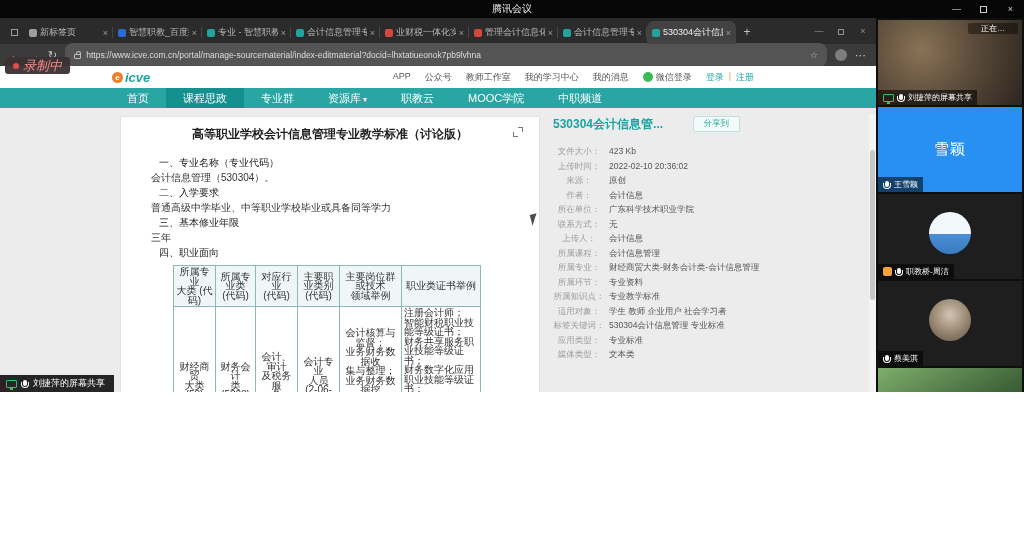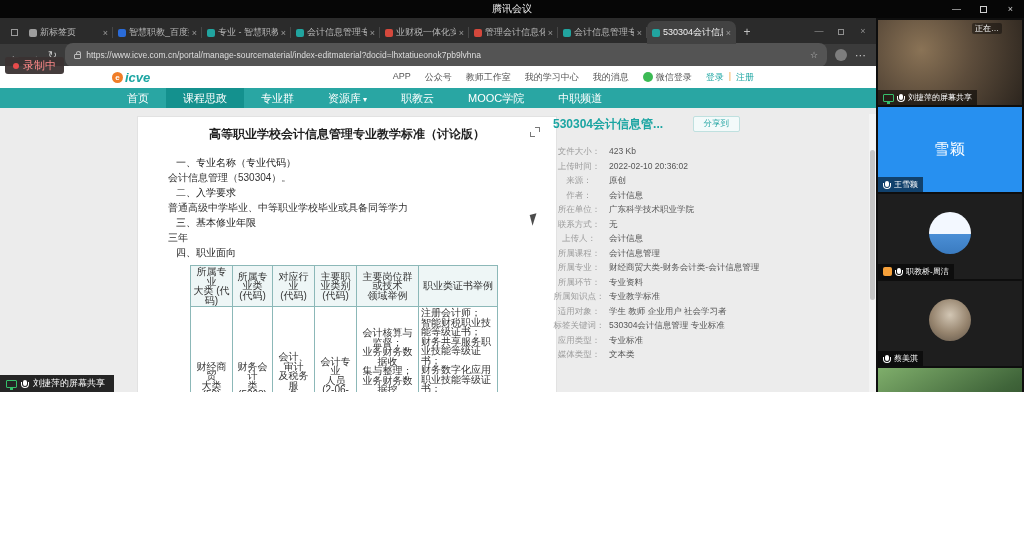--- a/index.html
+++ b/index.html
@@ -52,21 +52,21 @@
   .auth-sep { color: #f2a33c; }
 
   .site-nav { height: 20px; background: #29a6a3; display: flex; padding-left: 110px; font-size: 11px; color: #fff; }
   .nav-item { padding: 0 17px; line-height: 20px; white-space: nowrap; }
   .nav-item.active { background: #14918e; }
   .caret { font-size: 8px; margin-left: 2px; }
 
   .content { position: absolute; top: 42px; left: 0; right: 0; bottom: 0; background: #ececec; }
 
   
-  .viewer { position: absolute; left: 137px; top: 8px; width: 420px; height: 354px; background: #fff; border: 1px solid #e2e2e2; }
+  .viewer { position: absolute; left: 120px; top: 8px; width: 420px; height: 354px; background: #fff; border: 1px solid #e2e2e2; }
   .doc { height: 335px; position: relative; overflow: hidden; padding-top: 9px; }
   .doc-title { text-align: center; font-size: 12px; font-weight: bold; color: #1f1f1f; }
   .fs-icon { position: absolute; top: 10px; right: 16px; width: 10px; height: 10px; }
   .fs-icon::before { content: ""; position: absolute; right: 0; top: 0; width: 4px; height: 4px; border-top: 1px solid #777; border-right: 1px solid #777; }
   .fs-icon::after { content: ""; position: absolute; left: 0; bottom: 0; width: 4px; height: 4px; border-bottom: 1px solid #777; border-left: 1px solid #777; }
   .doc-body { margin: 12px 0 0 30px; font-size: 10px; line-height: 15px; color: #333; }
   .doc-line.h { font-weight: normal; margin-left: 8px; color: #222; }
   .doc-table { border-collapse: collapse; margin: 5px 0 12px 52px; table-layout: fixed; width: 307px; font-size: 10px; color: #333; }
   .doc-table th, .doc-table td { border: 1px solid #8cb8b8; padding: 1px 2px; vertical-align: middle; text-align: center; white-space: pre-line; line-height: 9.5px; font-weight: normal; }
   .doc-table th { background: #eef6f6; }
@@ -97,37 +97,37 @@
   .chat-fab { position: absolute; left: 678px; top: 399px; width: 26px; height: 26px; border-radius: 50%; background: #4d9fec; box-shadow: 0 1px 3px rgba(0,0,0,.25); display: flex; align-items: center; justify-content: center; }
   .bubble { width: 12px; height: 9px; background: #fff; border-radius: 2.5px; position: relative; }
   .bubble::after { content: ""; position: absolute; left: 2px; bottom: -3px; width: 0; height: 0; border-top: 3px solid #fff; border-right: 4px solid transparent; }
 
   .scrollbar { position: absolute; right: 0; top: 48px; bottom: 0; width: 7px; background: #f4f4f4; }
   .scroll-thumb { position: absolute; top: 36px; left: 1px; width: 5px; height: 150px; background: #c6c6c6; border-radius: 3px; }
 
   
   .rec-badge { position: absolute; left: 5px; top: 57px; height: 17px; background: rgba(58,50,50,.95); border-radius: 3px; display: flex; align-items: center; gap: 4px; padding: 0 8px; z-index: 6; }
   .rec-dot { width: 6px; height: 6px; border-radius: 50%; background: #e84b4b; }
-  .rec-text { color: #ff8a8a; font-size: 11px; }
+  .rec-text { color: #ff8a8a; font-size: 13px; font-style: italic; }
 
   .share-banner { position: absolute; left: 0; bottom: 0; height: 17px; background: rgba(22,22,22,.93); display: flex; align-items: center; gap: 4px; padding: 0 9px 0 6px; z-index: 7; }
   .share-text { color: #fff; font-size: 9px; }
 
   .screen-icon { width: 11px; height: 8px; border: 1px solid #35c06a; border-radius: 1px; position: relative; flex: none; }
   .screen-icon::after { content: ""; position: absolute; left: 3px; bottom: -3px; width: 3px; height: 2px; background: #35c06a; }
   .mic { width: 4px; height: 6px; background: #fff; border-radius: 2px; position: relative; flex: none; margin: 0 2px 2px 2px; }
   .mic::after { content: ""; position: absolute; left: -2px; top: 2px; width: 6px; height: 5px; border: 1px solid #fff; border-top: none; border-radius: 0 0 4px 4px; }
 
   .cursor { position: absolute; left: 531px; top: 196px; width: 0; height: 0; border-left: 7px solid #2d2d2d; border-bottom: 11px solid transparent; transform: rotate(-15deg); opacity: .85; z-index: 8; }
 
   
   .participants { position: absolute; left: 876px; top: 18px; width: 148px; height: 527px; background: #0e0e0e; display: flex; flex-direction: column; gap: 2px; padding: 2px; }
   .tile { position: relative; flex: 0 0 85px; background: #262626; overflow: hidden; }
   .tile:last-child { flex: 1; }
-  .tile-status { position: absolute; top: 3px; right: 20px; font-size: 8px; color: #fff; background: rgba(0,0,0,.4); padding: 0 3px; border-radius: 2px; z-index: 2; }
+  .tile-status { position: absolute; top: 3px; right: 4px; font-size: 8px; color: #fff; background: rgba(0,0,0,.4); padding: 0 13px; border-radius: 2px; z-index: 2; }
   .tile-label { position: absolute; left: 0; bottom: 0; display: flex; align-items: center; gap: 3px; background: rgba(0,0,0,.55); padding: 2px 5px; font-size: 8px; color: #fff; white-space: nowrap; max-width: 100%; overflow: hidden; z-index: 2; }
   .host-badge { width: 9px; height: 9px; border-radius: 2px; background: #f7a13a; flex: none; }
   .bg-desk { background: radial-gradient(circle at 30% 35%, #8a7356 0%, #5c4c3b 45%, #2c251e 100%); }
   .bg-blue { background: #2790f0; display: flex; align-items: center; justify-content: center; }
   .avatar-text { color: #fff; font-size: 15px; letter-spacing: 1px; }
   .bg-dark { background: #1e1e1e; }
   .bg-green { background: linear-gradient(150deg, #7fae6b 0%, #40653a 55%, #22381d 100%); }
   .bg-anime { background: linear-gradient(150deg, #4a4162 0%, #241f33 100%); margin-top: 16px; }
   .avatar-circle { position: absolute; left: 50%; top: 46%; transform: translate(-50%,-50%); width: 42px; height: 42px; border-radius: 50%; }
   .av-cartoon { background: linear-gradient(180deg, #f3f8ff 0%, #f3f8ff 52%, #4b8fd6 52%, #3a7bc0 100%); }

